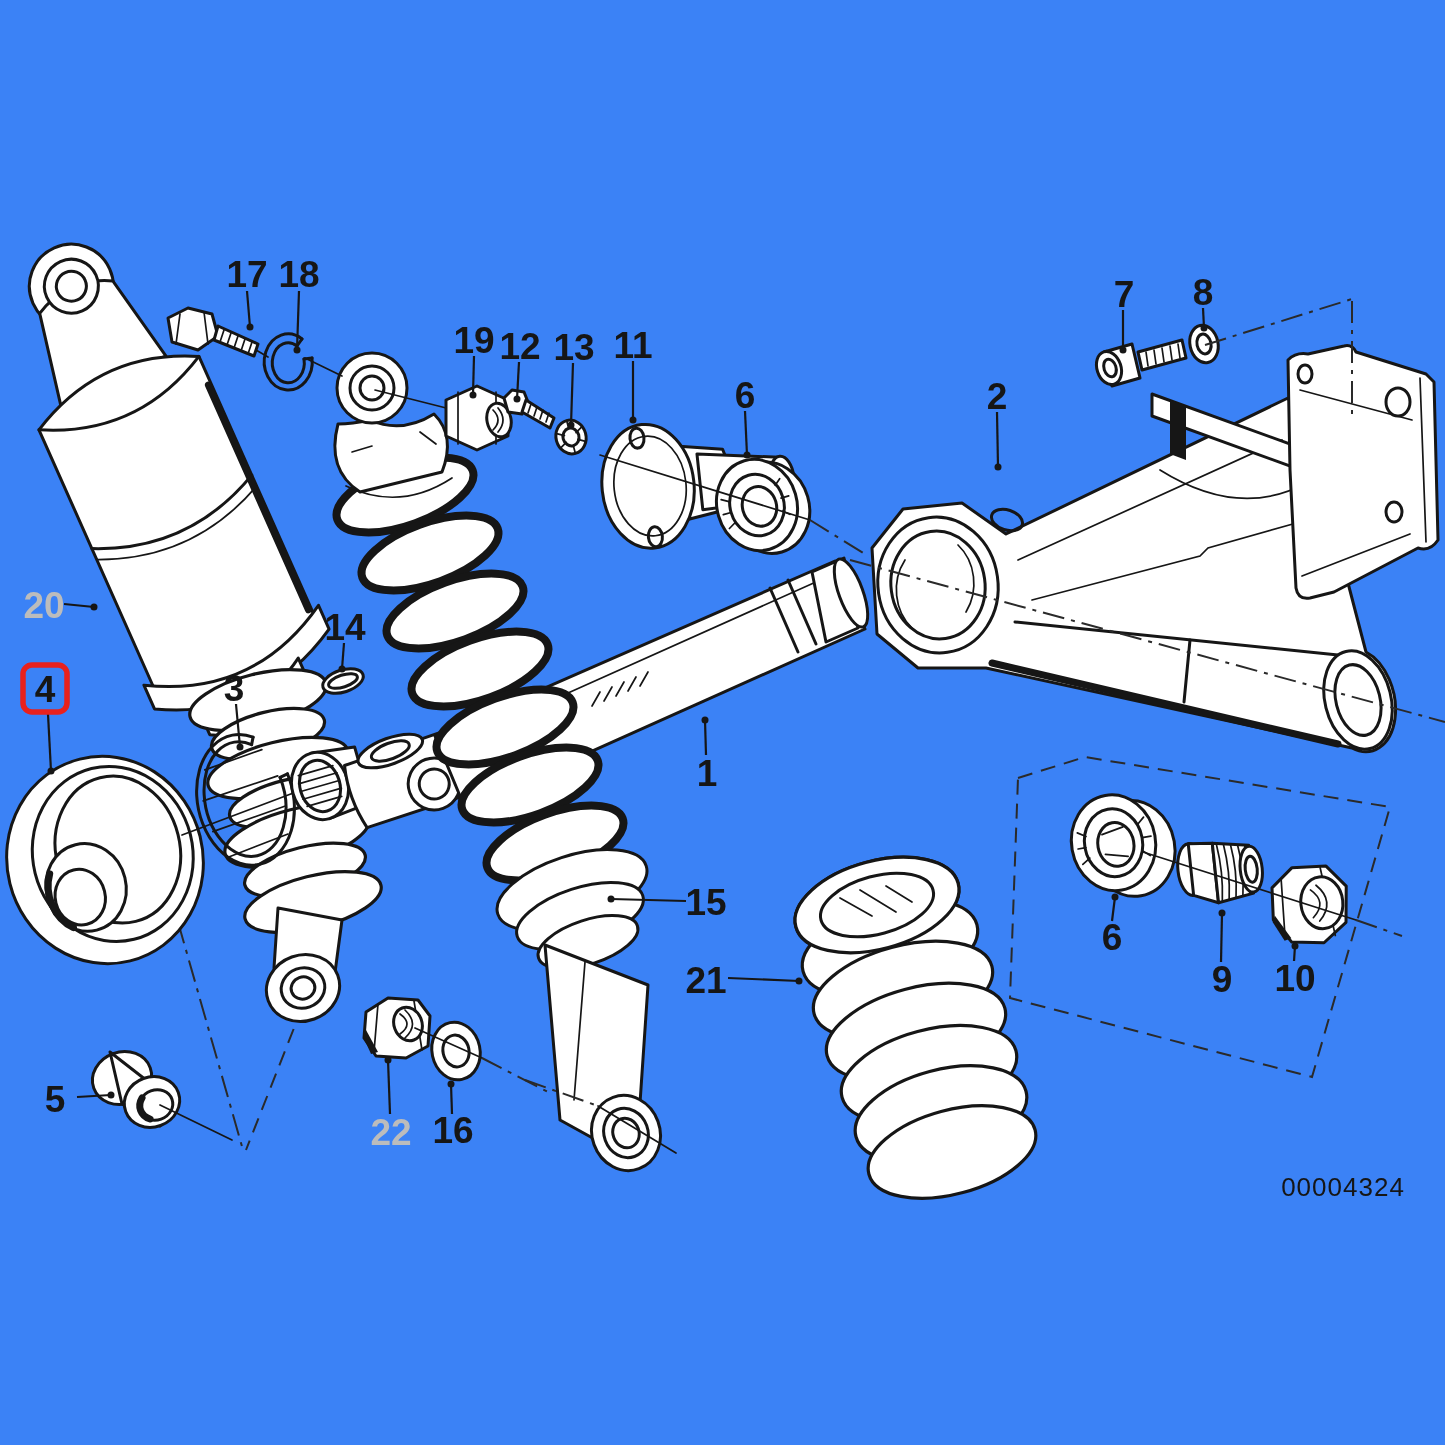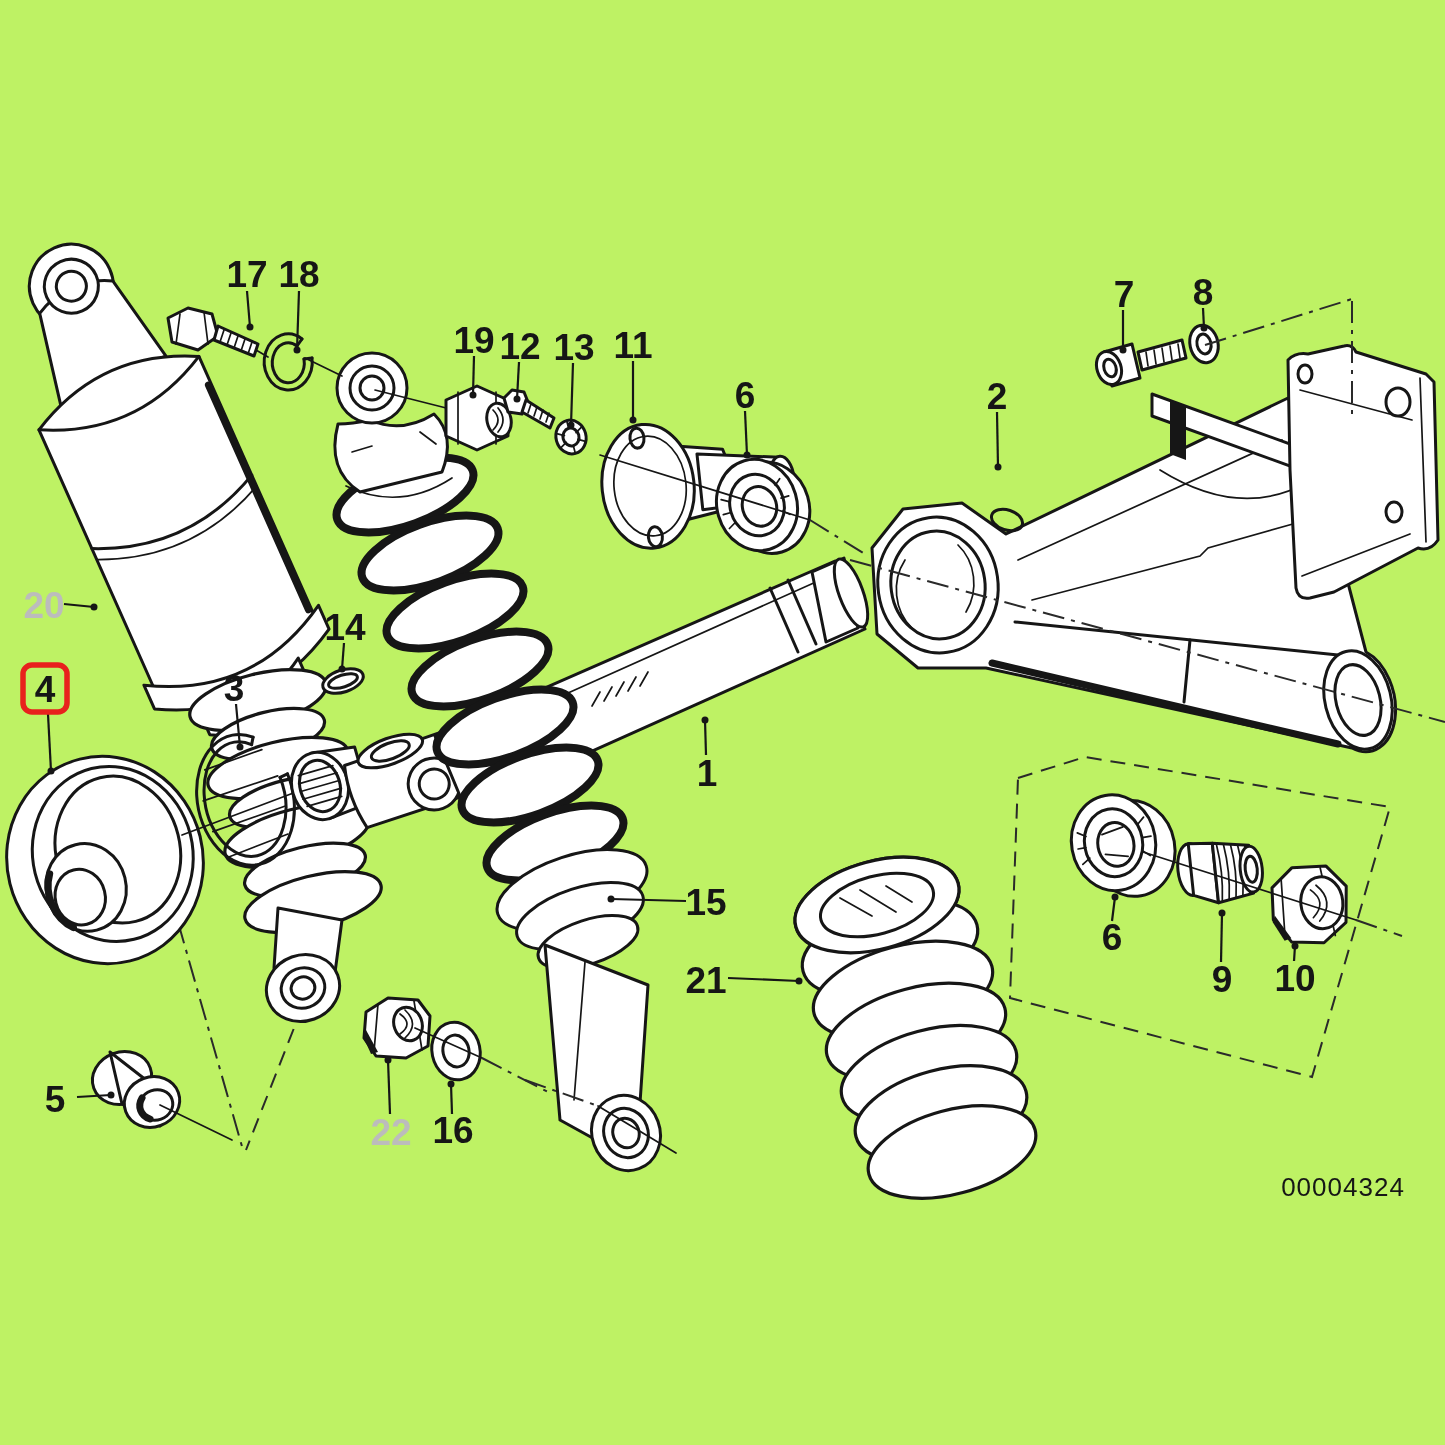--- a/index.html
+++ b/index.html
@@ -1,16 +1,16 @@
 <!DOCTYPE html>
 <html><head>
 <meta charset="utf-8">
 <style>
   html,body{margin:0;padding:0;background:#ffffff;}
-  #stage{position:relative;width:1445px;height:1445px;background:#bef264;overflow:hidden;
+  #stage{position:relative;width:1445px;height:1445px;background:#3b82f6;overflow:hidden;
          font-family:"Liberation Sans",sans-serif;}
   svg{position:absolute;left:0;top:0;}
   .s    {fill:none;stroke:#161616;stroke-width:3;stroke-linecap:round;stroke-linejoin:round;}
   .f    {fill:#ffffff;stroke:#161616;stroke-width:3;stroke-linecap:round;stroke-linejoin:round;}
   .thin {fill:none;stroke:#161616;stroke-width:1.7;stroke-linecap:round;}
   .heavy{fill:none;stroke:#161616;stroke-width:7;stroke-linecap:round;}
   .dark {fill:#161616;stroke:none;}
   .dash {fill:none;stroke:#2a2a2a;stroke-width:2;stroke-dasharray:15 9;}
   .dashdot{fill:none;stroke:#2a2a2a;stroke-width:2;stroke-dasharray:22 7 4 7;}
   .coil {fill:#ffffff;stroke:#161616;stroke-width:8;}

